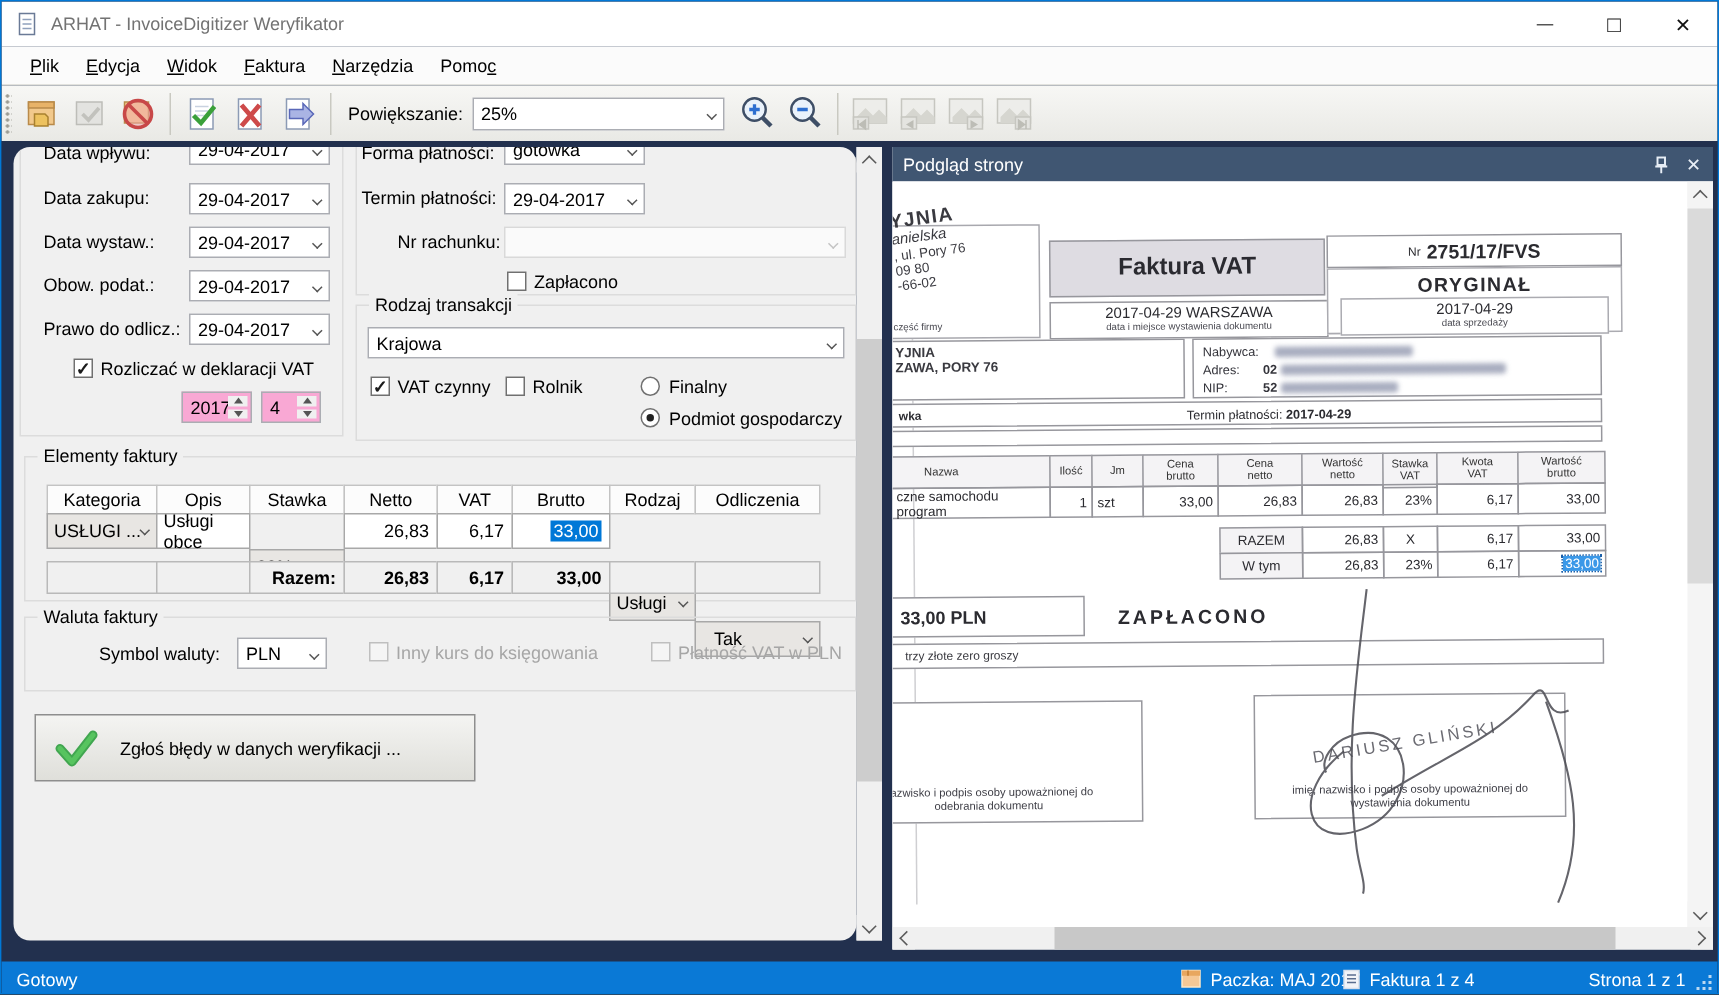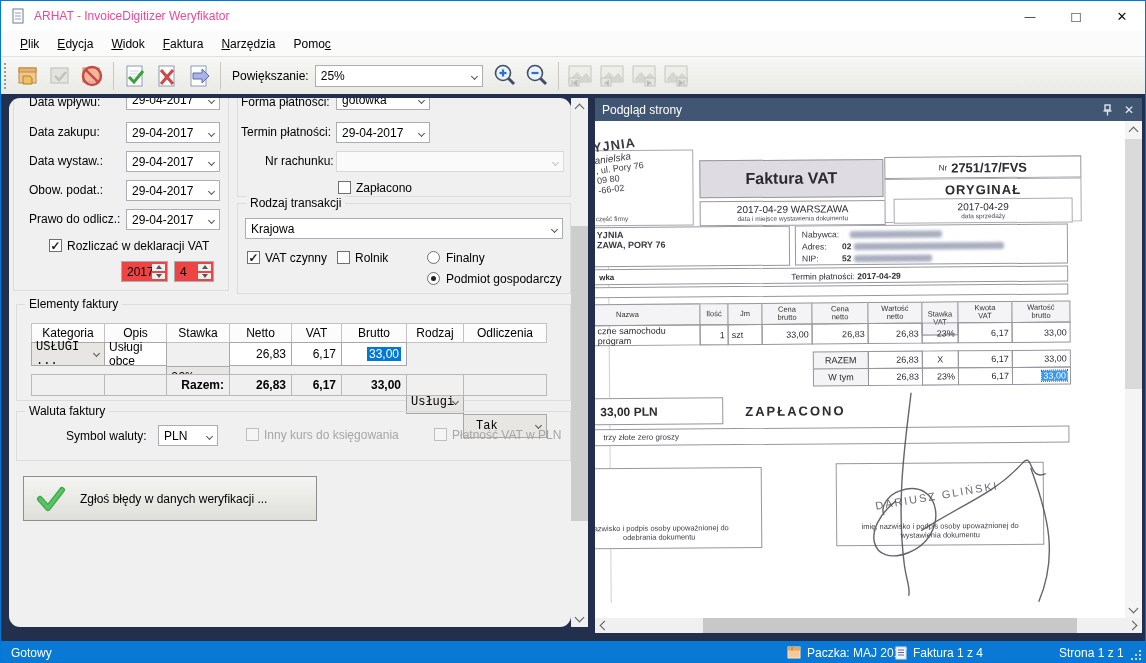--- a/index.html
+++ b/index.html
@@ -6,21 +6,21 @@
   html,body { background:#444; }
   body { font-family:"Liberation Sans", sans-serif; }
   .window { position:relative; width:1146px; height:663px; background:#22304E;
             border:1px solid #0078D7; overflow:hidden; }
   .abs { position:absolute; }
 
   
   .titlebar { position:absolute; left:0; top:0; width:100%; height:30px; background:#FFFFFF;
               display:flex; align-items:center; }
   .app-icon { width:16px; height:16px; margin:0 8px 0 9px; }
-  .title-text { font-size:12px; color:#ec4899; }
+  .title-text { font-size:12px; color:#737373; }
   .win-controls { position:absolute; right:0; top:0; height:30px; display:flex; }
   .win-btn { width:46px; height:30px; display:flex; align-items:center; justify-content:center;
              font-size:13px; color:#111; }
 
   
   .menubar { position:absolute; left:0; top:30px; width:100%; height:25px; background:#FBFBFB;
              display:flex; align-items:center; padding-left:10px; }
   .menu-item { font-size:12px; color:#000; padding:4px 9px; }
   .menu-item u { text-decoration:underline; }
 
@@ -52,36 +52,36 @@
   .combo.disabled { background:#FAFAFA; border-color:#D9D9D9; color:#A8A8A8; }
   .groupbox { position:absolute; border:1px solid #DCDCDC; }
   .grouplabel { position:absolute; top:-8px; left:8px; background:#F0F0F0; padding:0 4px; font-size:12px; }
   .cb { position:absolute; width:13px; height:13px; background:#fff; border:1px solid #707070;
         display:flex; align-items:center; justify-content:center; }
   .cb .tick { font-size:12px; line-height:10px; color:#1b1b1b; font-weight:bold; }
   .cb.disabled { border-color:#BFBFBF; background:#F5F5F5; }
   .radio { position:absolute; width:13px; height:13px; border:1px solid #707070; border-radius:50%; background:#fff; }
   .radio.sel::after { content:""; position:absolute; left:3px; top:3px; width:5px; height:5px;
                       border-radius:50%; background:#222; }
-  .spin { position:absolute; height:21px; background:#ef4444; border:1px solid #ABADB3;
+  .spin { position:absolute; height:21px; background:#f9a8d4; border:1px solid #ABADB3;
           font-size:12px; display:flex; align-items:center; padding-left:5px; }
   .spin-btns { position:absolute; right:1px; top:1px; width:15px; height:17px; display:flex;
                flex-direction:column; }
   .spin-btns div { flex:1; display:flex; align-items:center; justify-content:center; background:#F0F0F0; margin:1px; }
   .tri-up { width:0; height:0; border-left:3px solid transparent; border-right:3px solid transparent;
             border-bottom:4px solid #555; }
   .tri-dn { width:0; height:0; border-left:3px solid transparent; border-right:3px solid transparent;
             border-top:4px solid #555; }
 
   
   .gcell { position:absolute; border:1px solid #A8A8A8; font-size:12px; display:flex;
            align-items:center; background:#fff; }
   .ghead { background:#FCFCFC; justify-content:center; border-color:#C3C3C3; }
   .gnum { justify-content:flex-end; padding-right:5px; }
-  .gcombo { background:#E8E6E3; padding-left:4px; position:relative;font-family:Liberation Mono, monospace; }
+  .gcombo { background:#E8E6E3; padding-left:4px; position:relative; }
   .gtotal { background:#F0F0F0; border-color:#B9B9B9; font-weight:bold; }
 
   .report-btn { position:absolute; background:linear-gradient(#F4F4F2,#DFDFDA);
                 border:1px solid #8E8E8E; display:flex; align-items:center; font-size:12px; color:#000; }
 
   
   .sb-v { position:absolute; width:17px; background:#F0F0F0; }
   .sb-h { position:absolute; height:15px; background:#F0F0F0; }
   .sb-btn { position:absolute; width:17px; height:17px; display:flex; align-items:center; justify-content:center; background:#F0F0F0; }
   .sb-thumb { position:absolute; background:#CDCDCD; }
@@ -530,21 +530,21 @@
               </div>
             <div class="icell hd" style="left:167px; top:181px; width:51px; height:22px;">
                 <span style="width:32px;">Cena brutto</span>
               </div>
             <div class="icell hd" style="left:217px; top:181px; width:57px; height:22px;">
                 <span style="width:32px;">Cena netto</span>
               </div>
             <div class="icell hd" style="left:273px; top:181px; width:55px; height:22px;">
                 <span style="width:40px;">Wartość netto</span>
               </div>
-            <div class="icell hd" style="left:327px; top:181px; width:37px; height:34px;">
+            <div class="icell hd" style="left:327px; top:181px; width:37px; height:24px;">
                 <span style="width:32px;">Stawka VAT</span>
               </div>
             <div class="icell hd" style="left:363px; top:181px; width:55px; height:22px;">
                 <span style="width:32px;">Kwota VAT</span>
               </div>
             <div class="icell hd" style="left:417px; top:181px; width:59px; height:22px;">
                 <span style="width:40px;">Wartość brutto</span>
               </div>
 
             <div class="icell" style="left:-40px; top:202px; width:146px; height:21px; padding-left:42px;">

